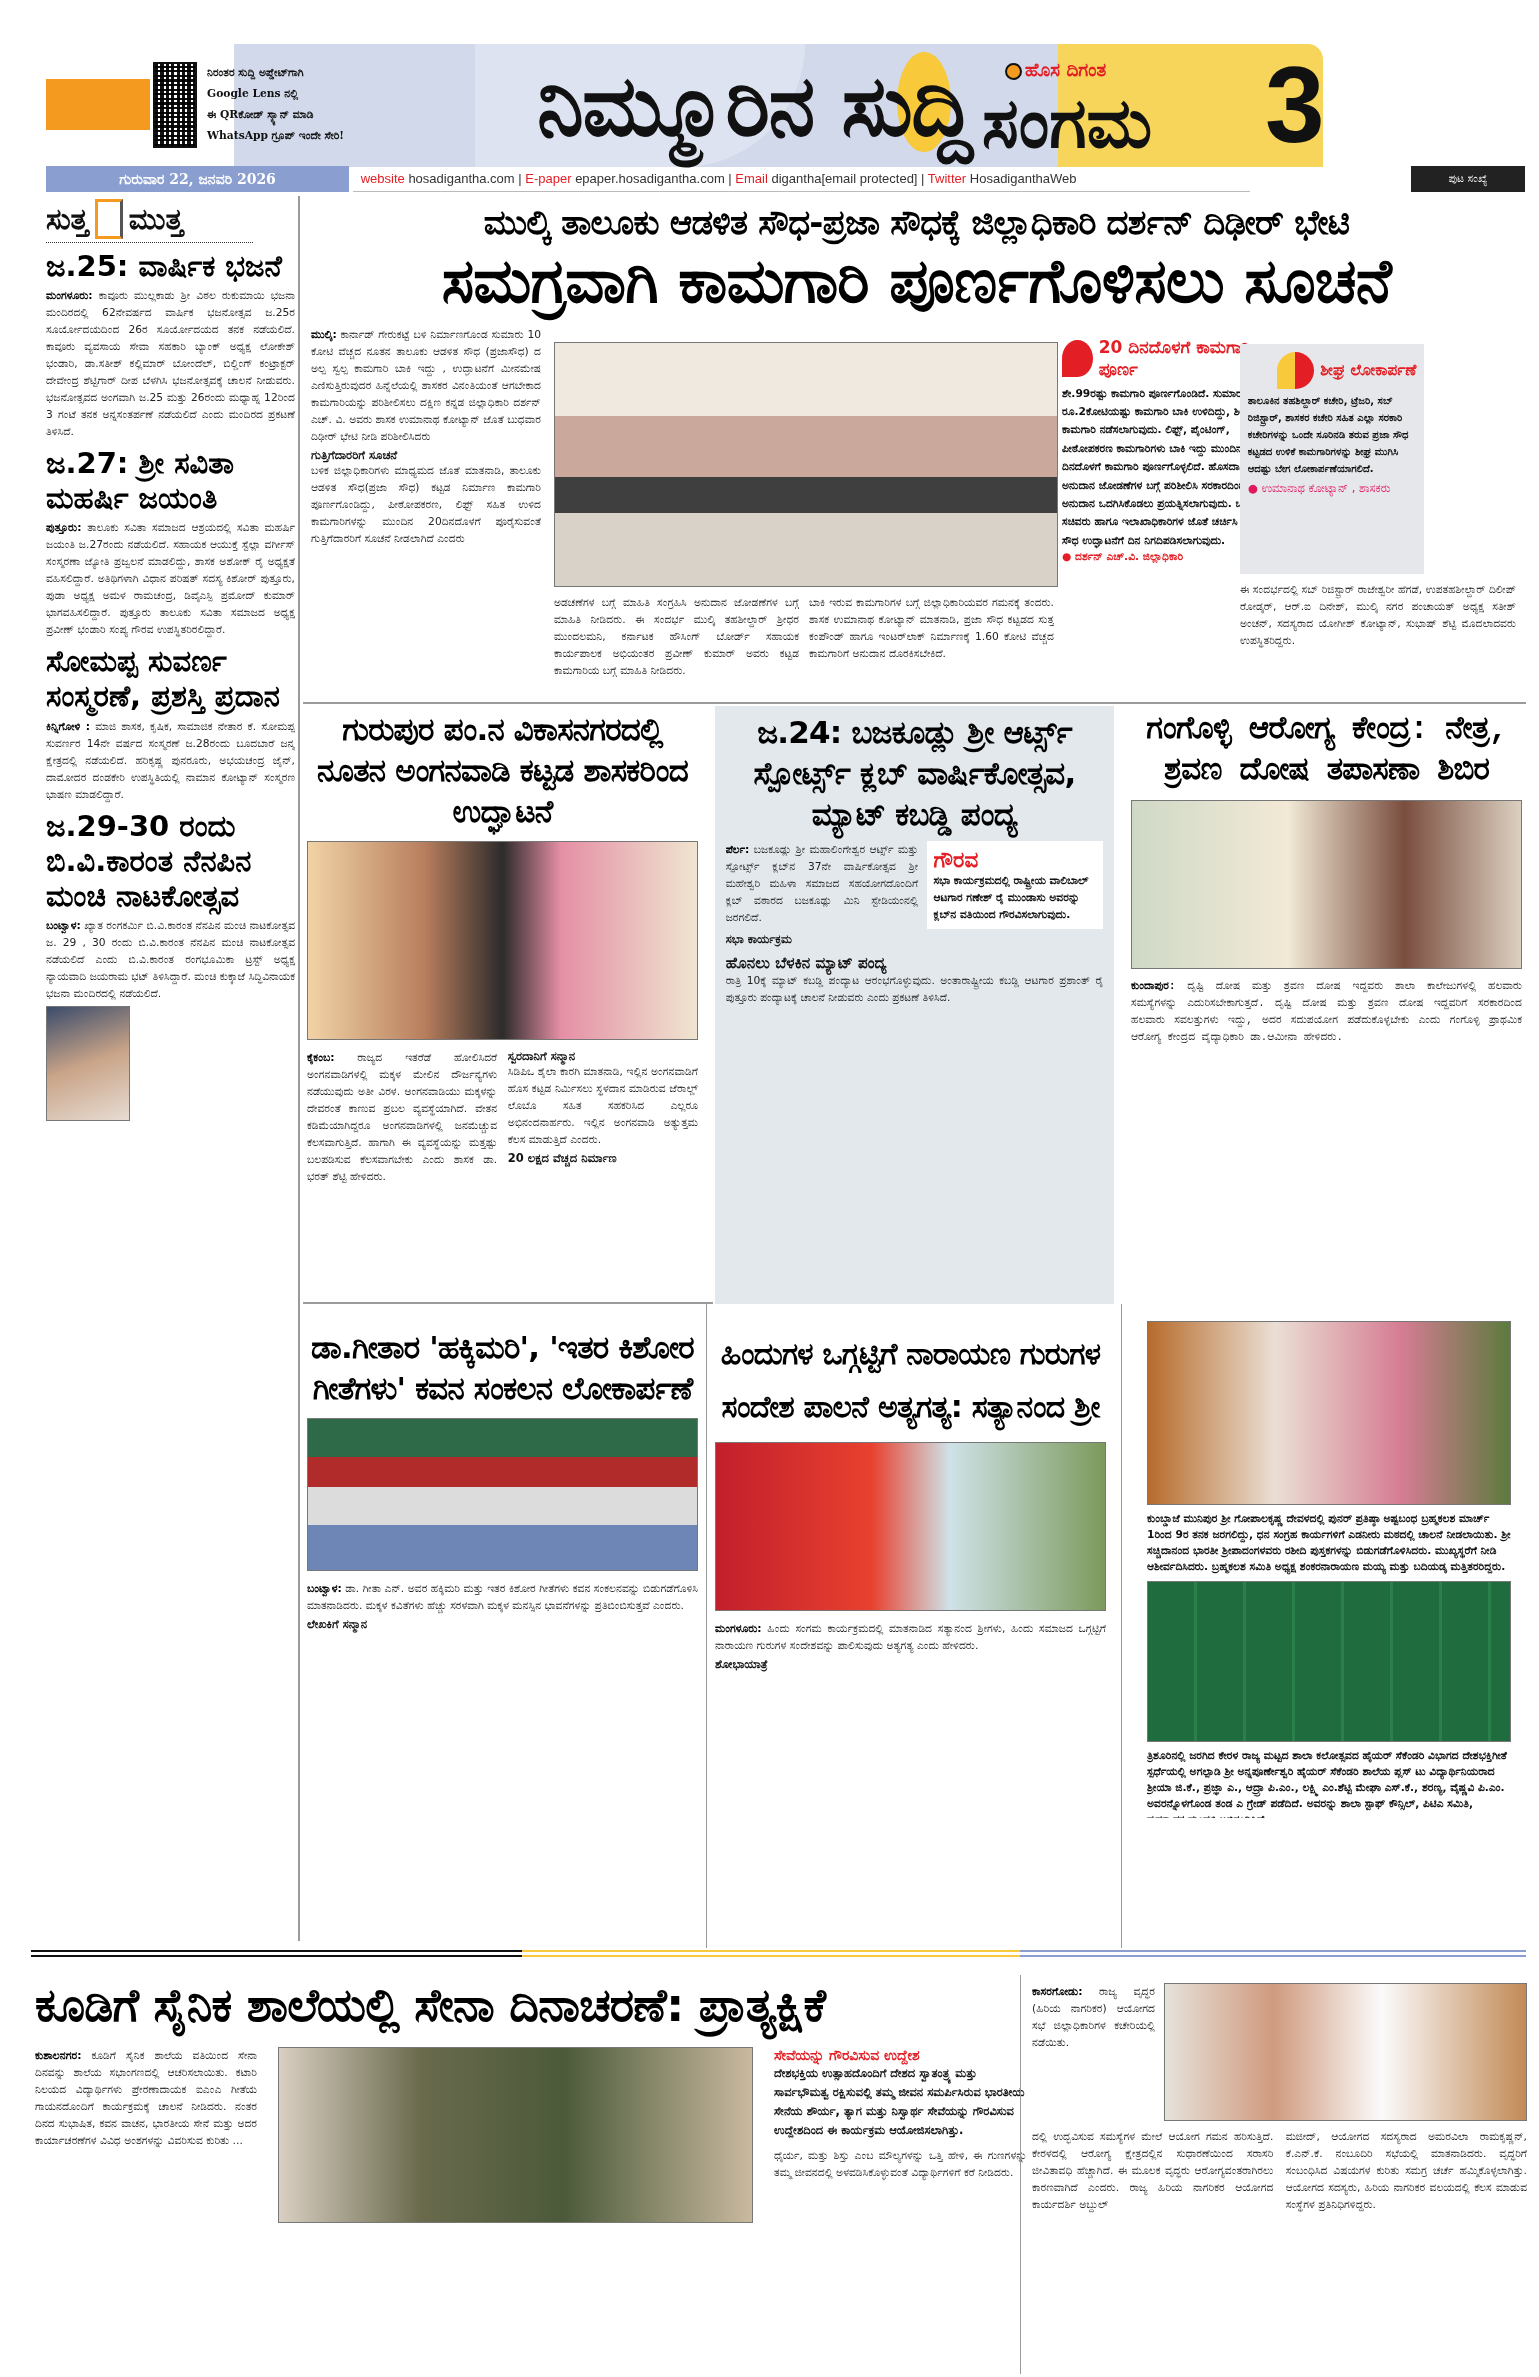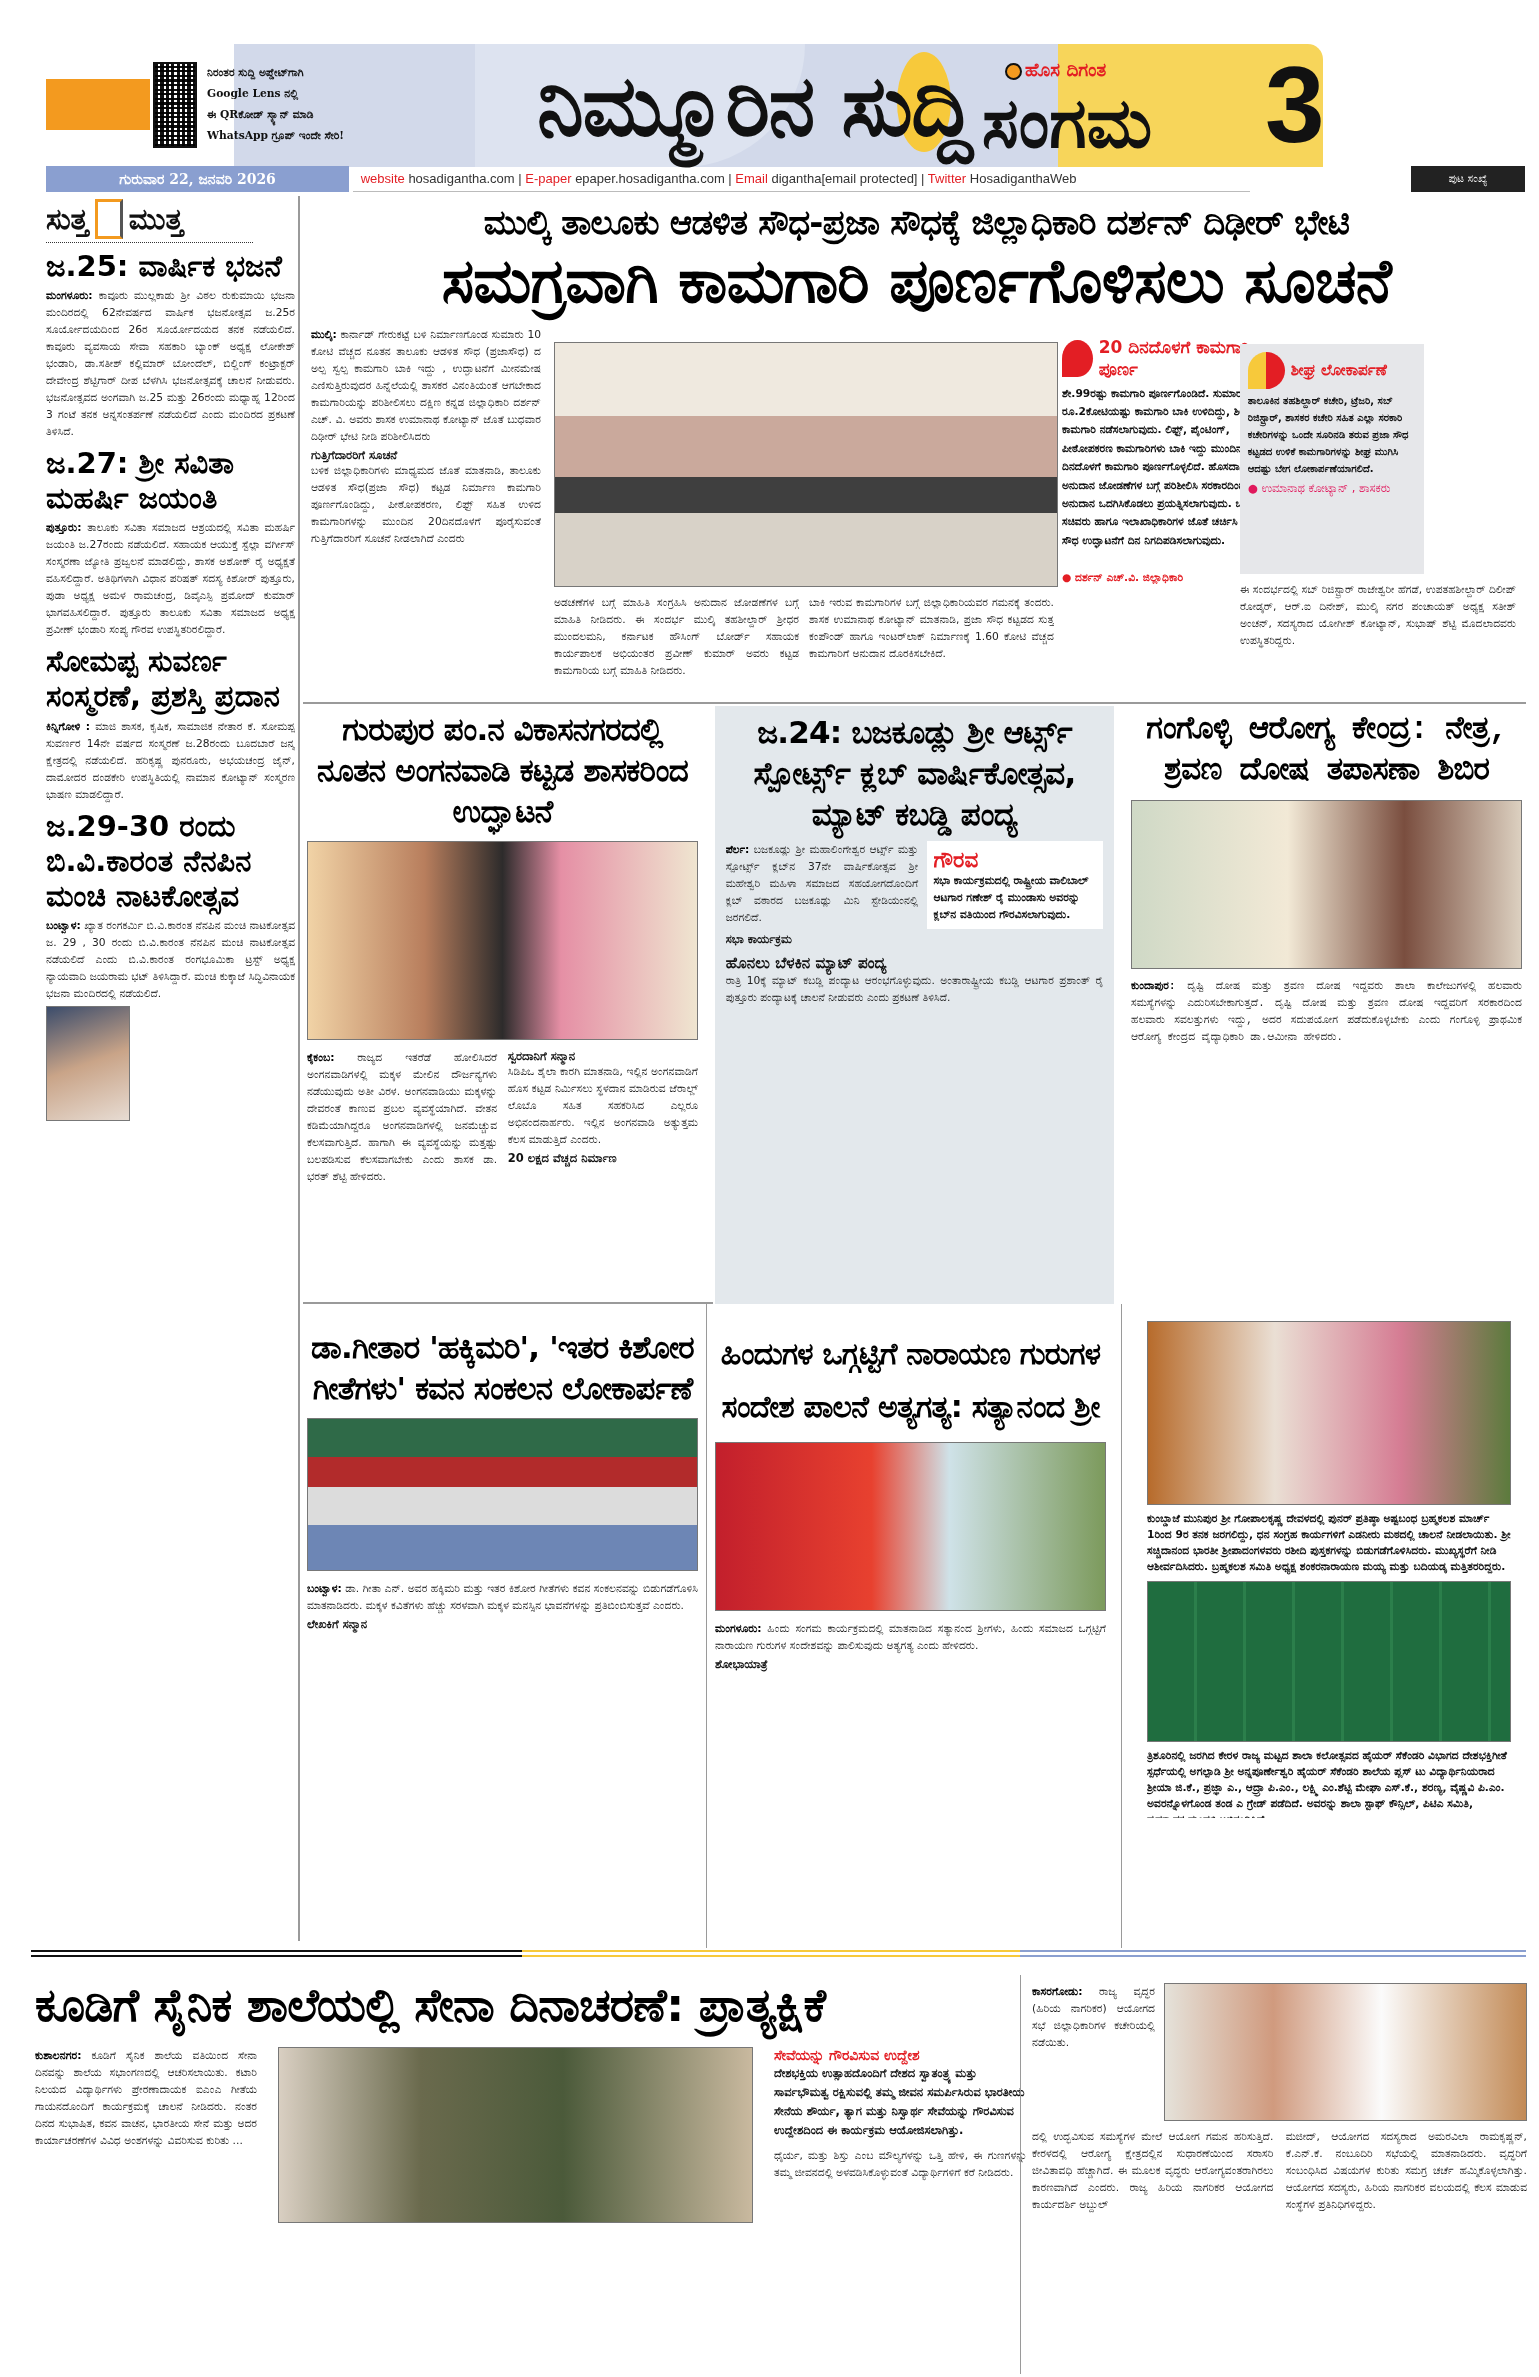--- a/index.html
+++ b/index.html
@@ -123,24 +123,24 @@
 </div>
 <div class="abs section" style="left:809px;top:594px;width:245px;height:107px;">
   <p class="body-text">ಬಾಕಿ ಇರುವ ಕಾಮಗಾರಿಗಳ ಬಗ್ಗೆ ಜಿಲ್ಲಾಧಿಕಾರಿಯವರ ಗಮನಕ್ಕೆ ತಂದರು. ಶಾಸಕ ಉಮಾನಾಥ ಕೋಟ್ಯಾನ್ ಮಾತನಾಡಿ, ಪ್ರಜಾ ಸೌಧ ಕಟ್ಟಡದ ಸುತ್ತ ಕಂಪೌಂಡ್ ಹಾಗೂ ಇಂಟರ್‌ಲಾಕ್ ನಿರ್ಮಾಣಕ್ಕೆ 1.60 ಕೋಟಿ ವೆಚ್ಚದ ಕಾಮಗಾರಿಗೆ ಅನುದಾನ ದೊರಕಿಸಬೇಕಿದೆ.</p>
 </div>
 <div class="abs section" style="left:1062px;top:337px;width:199px;height:360px;">
   <div style="display:flex;gap:6.1px;align-items:center;">
       <span class="quote-mark"></span>
       <span class="red" style="font-size:17px;font-weight:bold;line-height:21.5px;">20 ದಿನದೊಳಗೆ ಕಾಮಗಾರಿ ಪೂರ್ಣ</span>
     </div>
   <p style="font-size:10.7px;line-height:18.4px;font-weight:bold;margin-top:4.6px;">ಶೇ.99ರಷ್ಟು ಕಾಮಗಾರಿ ಪೂರ್ಣಗೊಂಡಿದೆ. ಸುಮಾರು ರೂ.2ಕೋಟಿಯಷ್ಟು ಕಾಮಗಾರಿ ಬಾಕಿ ಉಳಿದಿದ್ದು, ಶೀಘ್ರ ಕಾಮಗಾರಿ ನಡೆಸಲಾಗುವುದು. ಲಿಫ್ಟ್, ಪೈಂಟಿಂಗ್, ಪೀಠೋಪಕರಣ ಕಾಮಗಾರಿಗಳು ಬಾಕಿ ಇದ್ದು ಮುಂದಿನ 20 ದಿನದೊಳಗೆ ಕಾಮಗಾರಿ ಪೂರ್ಣಗೊಳ್ಳಲಿದೆ. ಹೊಸದಾಗಿ ಅನುದಾನ ಜೋಡಣೆಗಳ ಬಗ್ಗೆ ಪರಿಶೀಲಿಸಿ ಸರಕಾರದಿಂದ ಅನುದಾನ ಒದಗಿಸಿಕೊಡಲು ಪ್ರಯತ್ನಿಸಲಾಗುವುದು. ಬಳಿಕ ಸಚಿವರು ಹಾಗೂ ಇಲಾಖಾಧಿಕಾರಿಗಳ ಜೊತೆ ಚರ್ಚಿಸಿ ಪ್ರಜಾ ಸೌಧ ಉದ್ಘಾಟನೆಗೆ ದಿನ ನಿಗದಿಪಡಿಸಲಾಗುವುದು.</p>
-  <p class="red" style="font-size:10.7px;font-weight:bold;margin-top:21px;">● <span>ದರ್ಶನ್ ಎಚ್.ವಿ. ಜಿಲ್ಲಾಧಿಕಾರಿ</span></p>
+  <p class="red" style="font-size:10.7px;font-weight:bold;margin-top:0;">● <span>ದರ್ಶನ್ ಎಚ್.ವಿ. ಜಿಲ್ಲಾಧಿಕಾರಿ</span></p>
 </div>
 <div class="abs section box-grey" style="left:1240px;top:344px;width:184px;height:230px;padding:7.7px;">
-  <div style="display:flex;gap:6.1px;align-items:center;">
+  <div style="display:flex;gap:6.1px;align-items:center;justify-content:flex-end;">
       <span class="quote-mark y"></span>
       <span class="red" style="font-size:15.3px;font-weight:bold;">ಶೀಘ್ರ ಲೋಕಾರ್ಪಣೆ</span>
     </div>
   <p style="font-size:10px;line-height:17px;font-weight:bold;margin-top:3.1px;">ತಾಲೂಕಿನ ತಹಶಿಲ್ದಾರ್ ಕಚೇರಿ, ಟ್ರೆಜರಿ, ಸಬ್ ರಿಜಿಸ್ಟ್ರಾರ್, ಶಾಸಕರ ಕಚೇರಿ ಸಹಿತ ಎಲ್ಲಾ ಸರಕಾರಿ ಕಚೇರಿಗಳನ್ನು ಒಂದೇ ಸೂರಿನಡಿ ತರುವ ಪ್ರಜಾ ಸೌಧ ಕಟ್ಟಡದ ಉಳಿಕೆ ಕಾಮಗಾರಿಗಳನ್ನು ಶೀಘ್ರ ಮುಗಿಸಿ ಆದಷ್ಟು ಬೇಗ ಲೋಕಾರ್ಪಣೆಯಾಗಲಿದೆ.</p>
   <p style="color:#e0185c;font-size:11.5px;font-weight:normal;margin-top:4.6px;">● <span>ಉಮಾನಾಥ ಕೋಟ್ಯಾನ್ , ಶಾಸಕರು</span></p>
 </div>
 <div class="abs section" style="left:1240px;top:581px;width:276px;height:115px;">
   <p class="body-text">ಈ ಸಂದರ್ಭದಲ್ಲಿ ಸಬ್ ರಿಜಿಸ್ಟ್ರಾರ್ ರಾಜೇಶ್ವರೀ ಹೆಗಡೆ, ಉಪತಹಶೀಲ್ದಾರ್ ದಿಲೀಪ್ ರೋಡ್ಕರ್, ಆರ್.ಐ ದಿನೇಶ್, ಮುಲ್ಕಿ ನಗರ ಪಂಚಾಯತ್ ಅಧ್ಯಕ್ಷ ಸತೀಶ್ ಅಂಚನ್, ಸದಸ್ಯರಾದ ಯೋಗೀಶ್ ಕೋಟ್ಯಾನ್, ಸುಭಾಷ್ ಶೆಟ್ಟಿ ಮೊದಲಾದವರು ಉಪಸ್ಥಿತರಿದ್ದರು.</p>
 </div>
 <div class="abs" style="left:303px;top:702px;width:1223px;height:2.3px;background:#9a9a9a;"></div>

